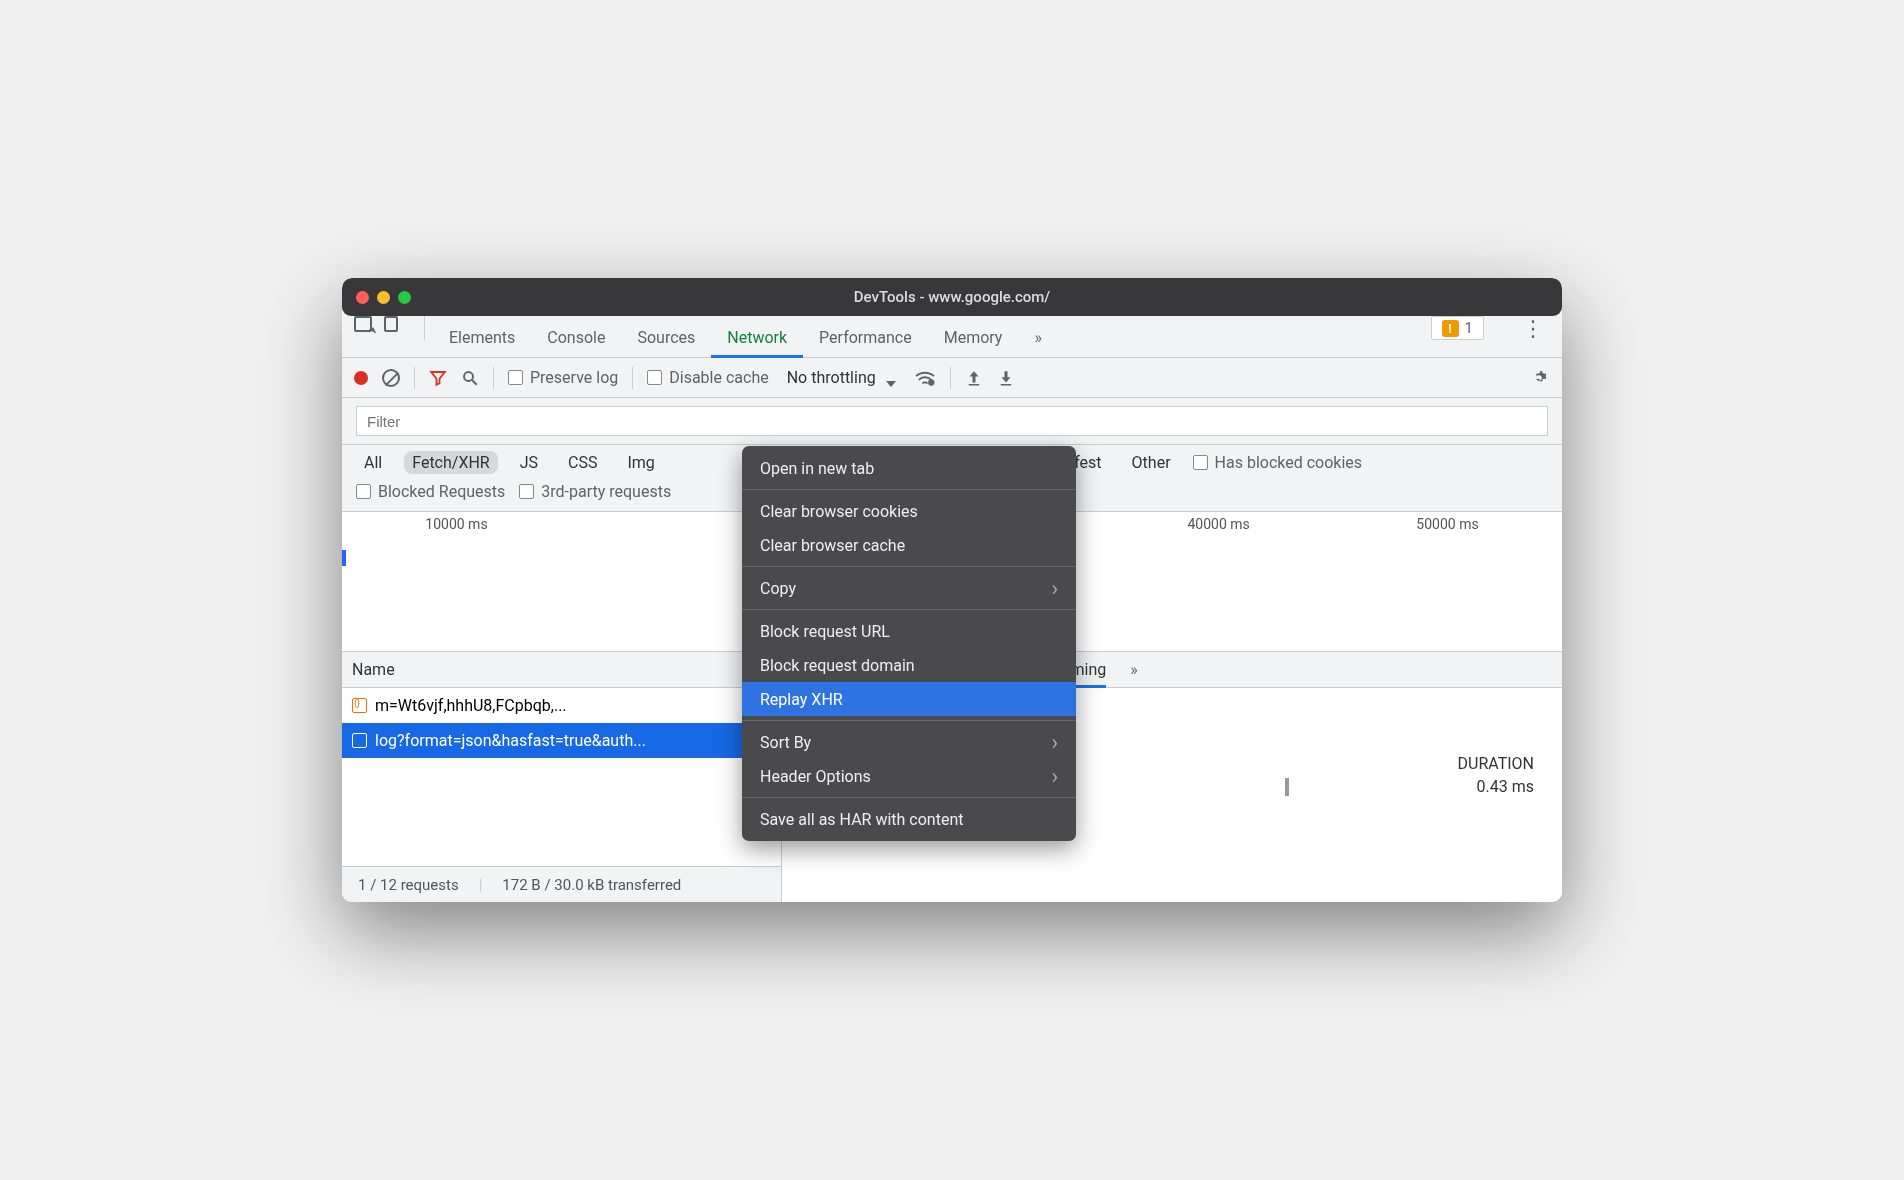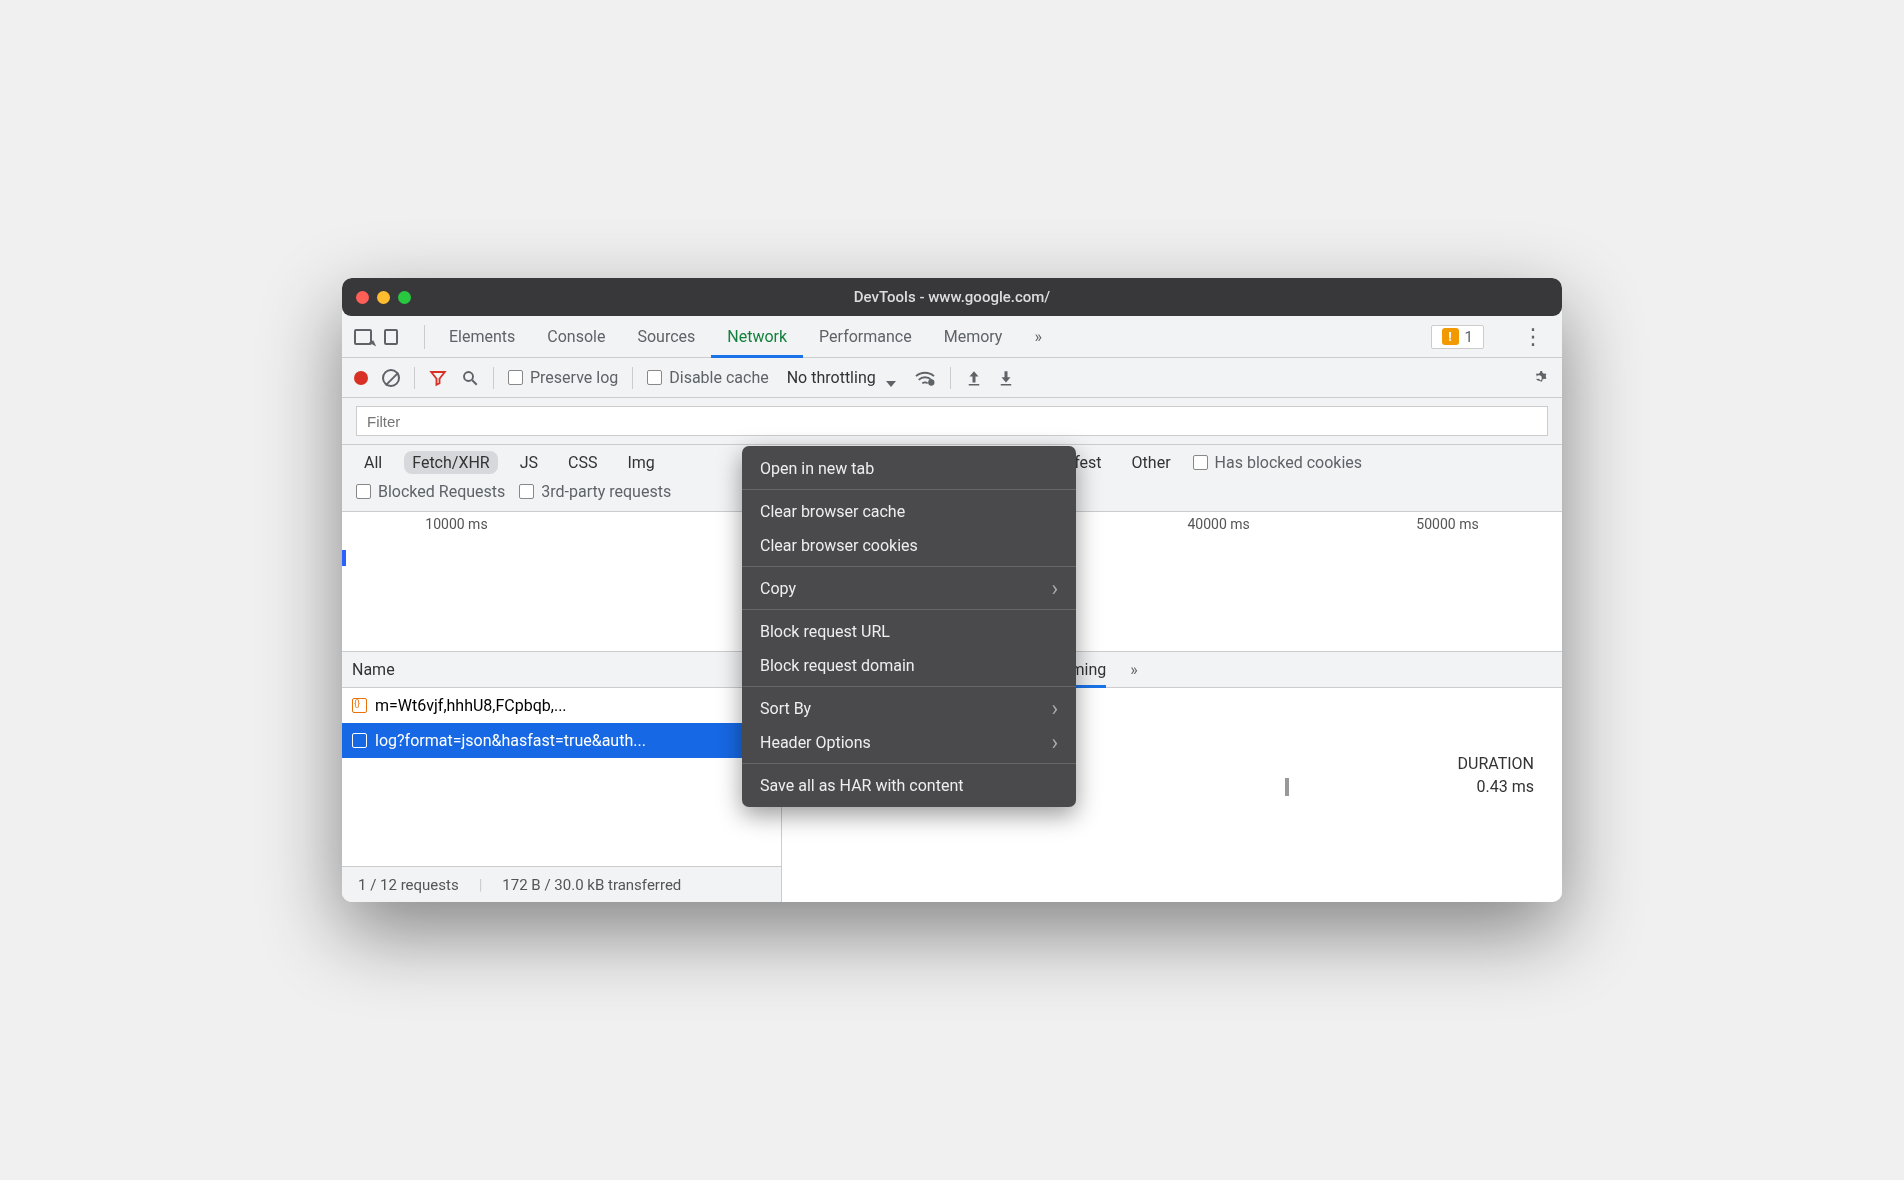--- a/index.html
+++ b/index.html
@@ -32,21 +32,21 @@
 .tl { width: 13px; height: 13px; border-radius: 50%; }
 .tl.red { background: #ff5f57; }
 .tl.yellow { background: #febc2e; }
 .tl.green { background: #28c840; }
 .title-text {
   position: absolute; left: 0; right: 0; text-align: center;
   color: #ddd; font-size: 15px; font-weight: 500;
 }
 .tabs-row {
   background: #f1f3f4; height: 42px;
-  display: flex; align-items: center;
+  display: flex; align-items: flex-start;
   padding: 0 12px; border-bottom: 1px solid #ccc;
 }
 .device-icons { display: flex; gap: 12px; align-items: center; margin-right: 18px; }
 .device-icon { width: 18px; height: 16px; border: 2px solid #5f6368; border-radius: 2px; position: relative; cursor: pointer; }
 .device-icon.inspect::after { content:''; position:absolute; bottom:-5px; right:-5px; width:0; height:0; border-left:5px solid transparent; border-top:7px solid #5f6368; transform:rotate(-25deg);}
 .device-icon.responsive { width: 14px; border-width: 2px; }
 .tabs-sep { width:1px; height:24px; background:#ccc; margin:0 8px;}
 .tab {
   padding: 0 16px; height: 42px; display: flex; align-items: center;
   color: #5f6368; font-size: 16px; cursor: pointer;
@@ -293,29 +293,30 @@
         </div>
       </div>
     </div>
   </div>
 
 </div>
 
 <div class="ctx-menu">
   <div class="ctx-item">Open in new tab</div>
   <div class="ctx-sep"></div>
+  <div class="ctx-item">Clear browser cookies</div>
   <div class="ctx-item">Clear browser cache</div>
-  <div class="ctx-item">Clear browser cookies</div>
   <div class="ctx-sep"></div>
   <div class="ctx-item has-arrow">
         <span>Copy</span>
       </div>
   <div class="ctx-sep"></div>
   <div class="ctx-item">Block request URL</div>
   <div class="ctx-item">Block request domain</div>
+  <div class="ctx-item highlighted">Replay XHR</div>
   <div class="ctx-sep"></div>
   <div class="ctx-item has-arrow">
         <span>Sort By</span>
       </div>
   <div class="ctx-item has-arrow">
         <span>Header Options</span>
       </div>
   <div class="ctx-sep"></div>
   <div class="ctx-item">Save all as HAR with content</div>
 </div>

